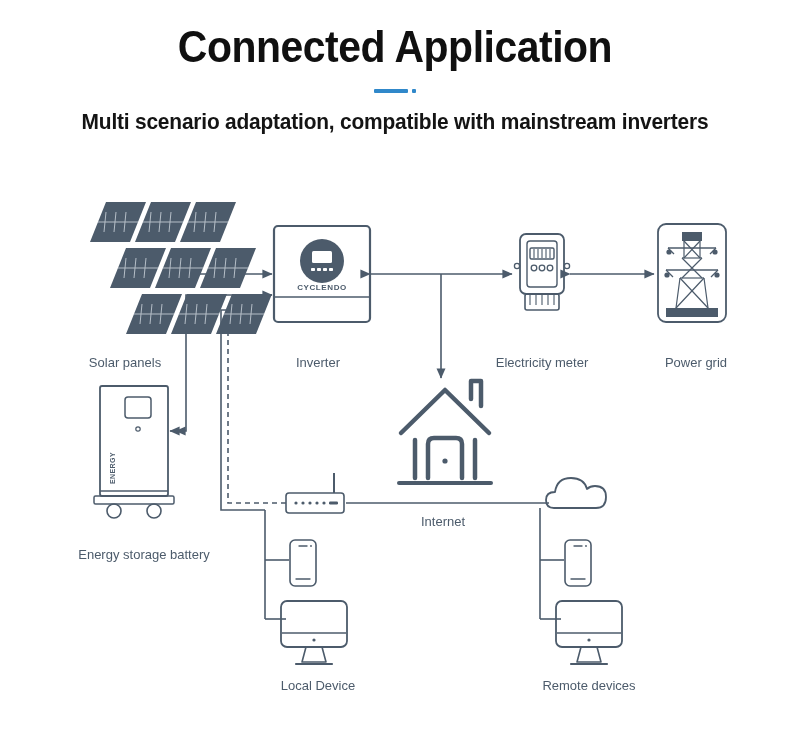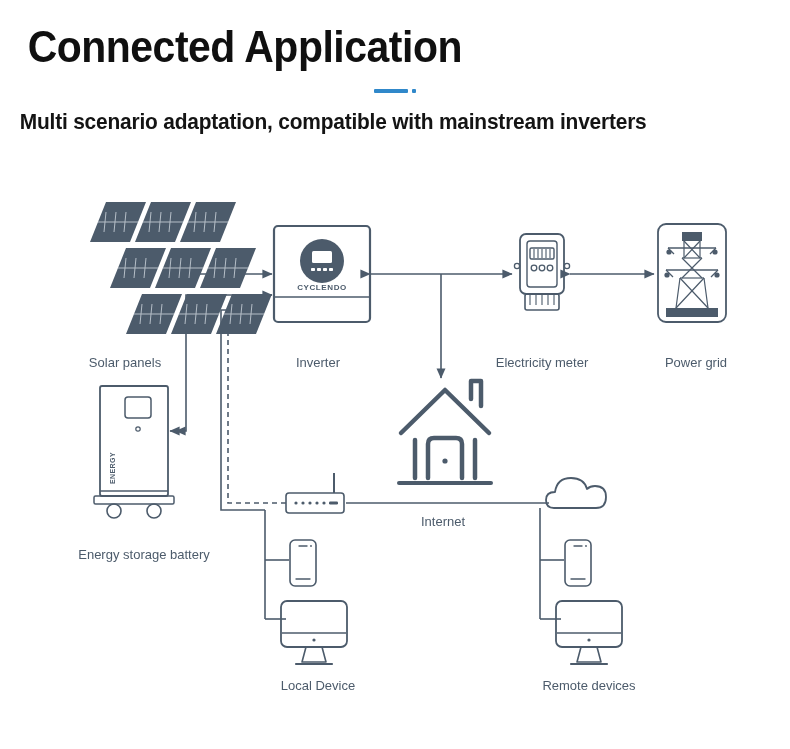--- a/index.html
+++ b/index.html
@@ -14,21 +14,21 @@
     height: 749px;
     font-family: "Liberation Sans", sans-serif;
     position: relative;
     overflow: hidden;
   }
 
   
   .header {
     width: 790px;
     padding-top: 22px;
-    text-align: left;
+    text-align: center;
   }
   .page-title {
     font-family: "Liberation Sans", sans-serif;
     font-size: 44px;
     font-weight: 700;
     color: #101010;
     letter-spacing: -0.5px;
     line-height: 1.12;
     margin: 0;
     transform: scaleX(0.93);

